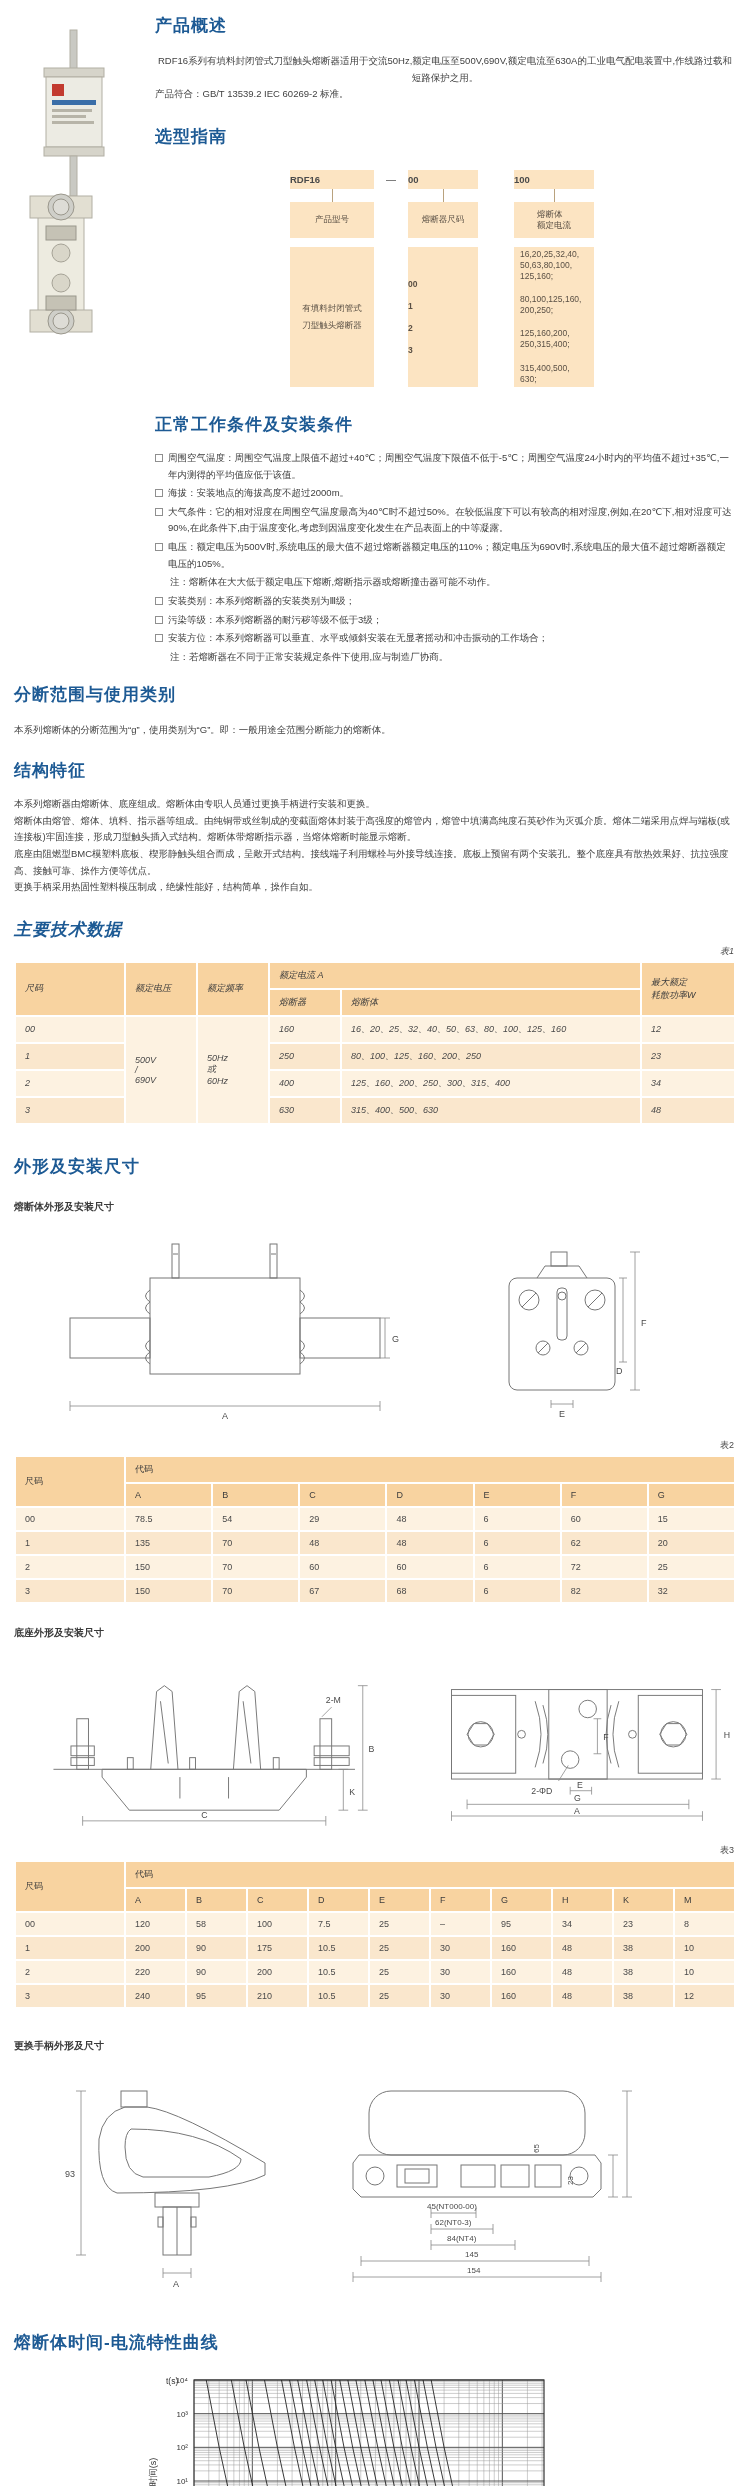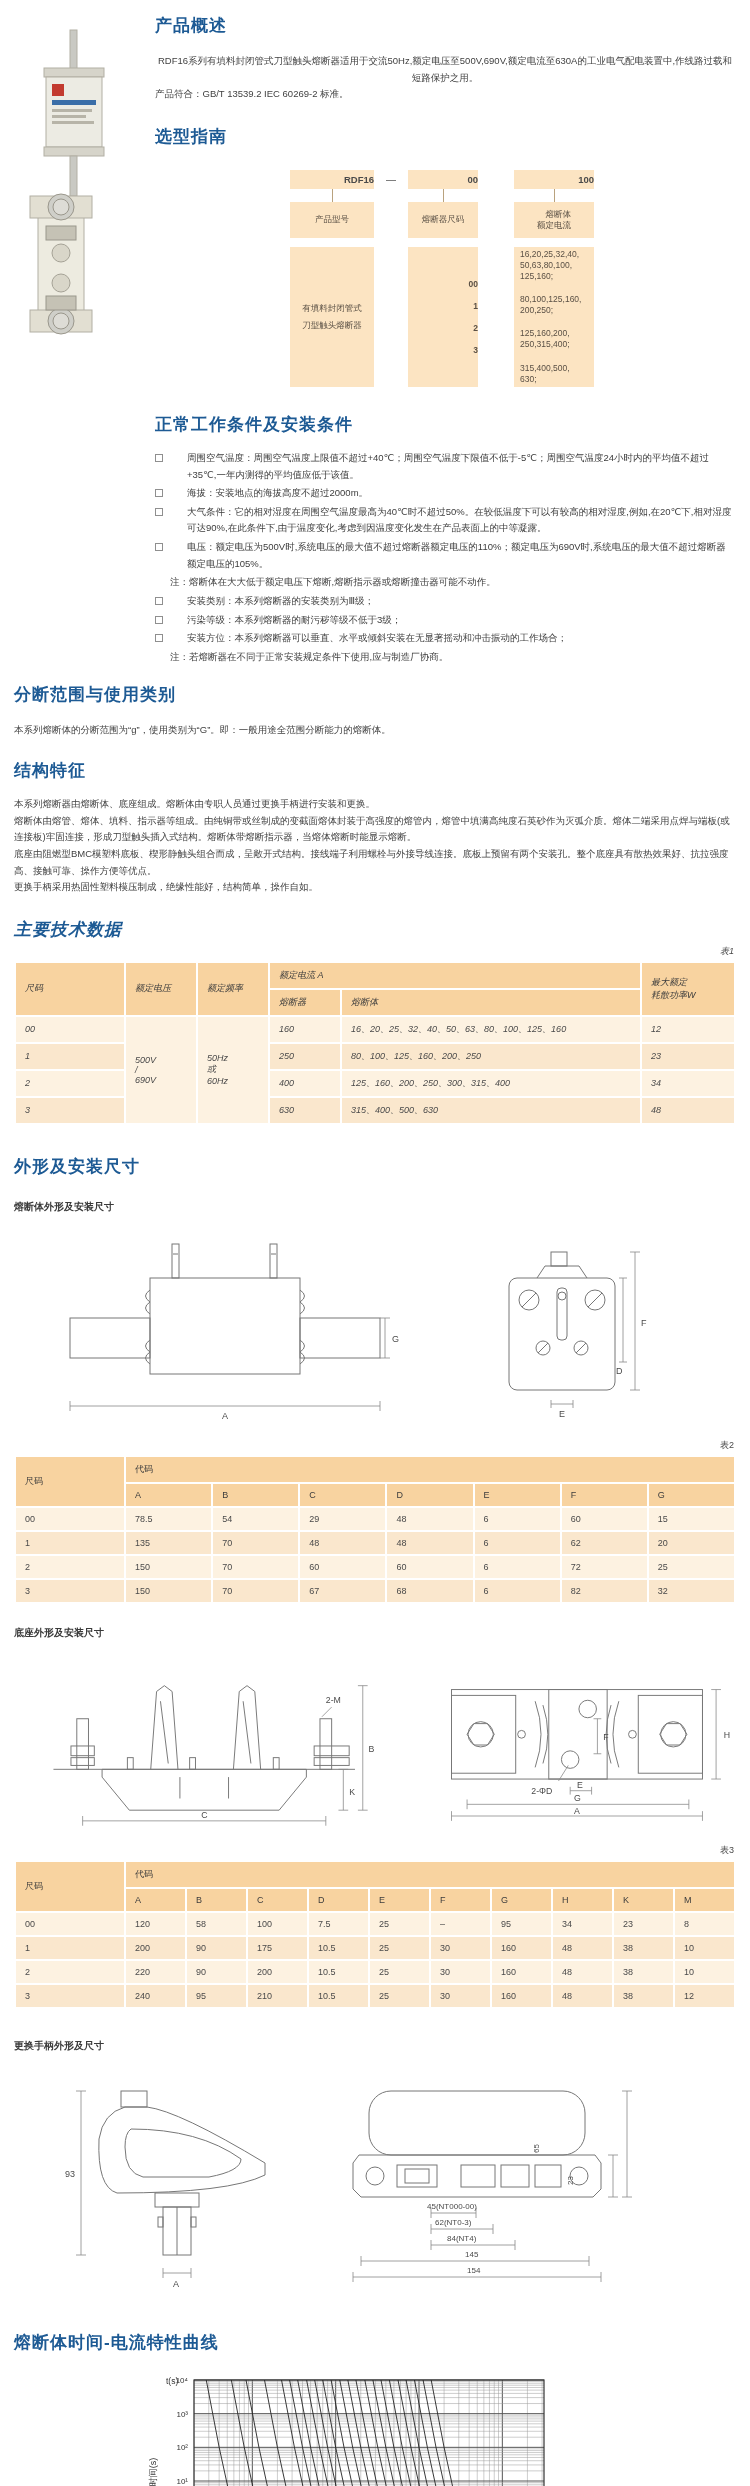--- a/index.html
+++ b/index.html
@@ -12,33 +12,33 @@
   h2.sec { color:#1d5a94; font-size:17px; font-weight:bold; letter-spacing:1px; }
   .body-text { font-size:9.5px; line-height:1.75; color:#3f3f3f; }
   .sub-label { font-size:10px; font-weight:bold; color:#3a3a3a; }
 
   
   .photos { position:absolute; left:0; top:28px; width:150px; }
 
   
   .sel-diagram { display:flex; margin-left:135px; margin-top:22px; }
   .sel-col { display:flex; flex-direction:column; align-items:center; }
-  .sel-box { background:#fce4c2; width:100%; color:#5a5045; text-align:right; }
+  .sel-box { background:#fce4c2; width:100%; color:#5a5045; text-align:left; }
   .sel-box.top { height:19px; line-height:19px; font-size:9.5px; font-weight:bold; color:#4a4a4a; }
   .sel-tick { width:1px; height:13px; background:#b9a27e; }
   .sel-box.mid { height:36px; display:flex; align-items:center; justify-content:center; font-size:8.5px; white-space:pre-line; line-height:1.3; }
   .sel-box.bottom { margin-top:9px; height:140px; font-size:8.5px;gap:12px; }
   .sel-dash { width:34px; text-align:center; font-size:10px; color:#555; line-height:19px; }
   .sel-gap { width:36px; }
   .desc-box { display:flex; align-items:center; justify-content:center; white-space:pre-line; line-height:2; }
   .sizes-box { display:flex; flex-direction:column; justify-content:center; gap:9px; }
   .curr-box { display:flex; flex-direction:column; justify-content:center; gap:6px; text-align:left; padding:4px 6px; white-space:pre-line; line-height:1.3; }
 
   
-  .cond { display:flex; gap:24px; margin:2px 0; }
+  .cond { display:flex; gap:5px; margin:2px 0; }
   .cbox { width:8px; height:8px; border:1px solid #8f8f8f; margin-top:4px; flex:none; background:#fff; }
   .cond-text { flex:1; font-size:9.5px; line-height:1.75; }
   .cond-note { margin-left:15px; font-size:9.5px; line-height:1.75; }
 
   
   .tbl-tag { text-align:right; font-size:9px; color:#4a4a4a; margin:4px 2px 3px 0; }
   table.data { border-collapse:collapse; width:100%; font-size:9px; color:#4a4a4a; table-layout:fixed; }
   table.data th, table.data td { border:2px solid #ffffff; padding:6px 9px; text-align:left; font-weight:normal; vertical-align:middle; }
   table.data thead th { background:#f8d3a0; color:#3c3c3c; }
   table.data tbody tr.even td { background:#fdf2e1; }

